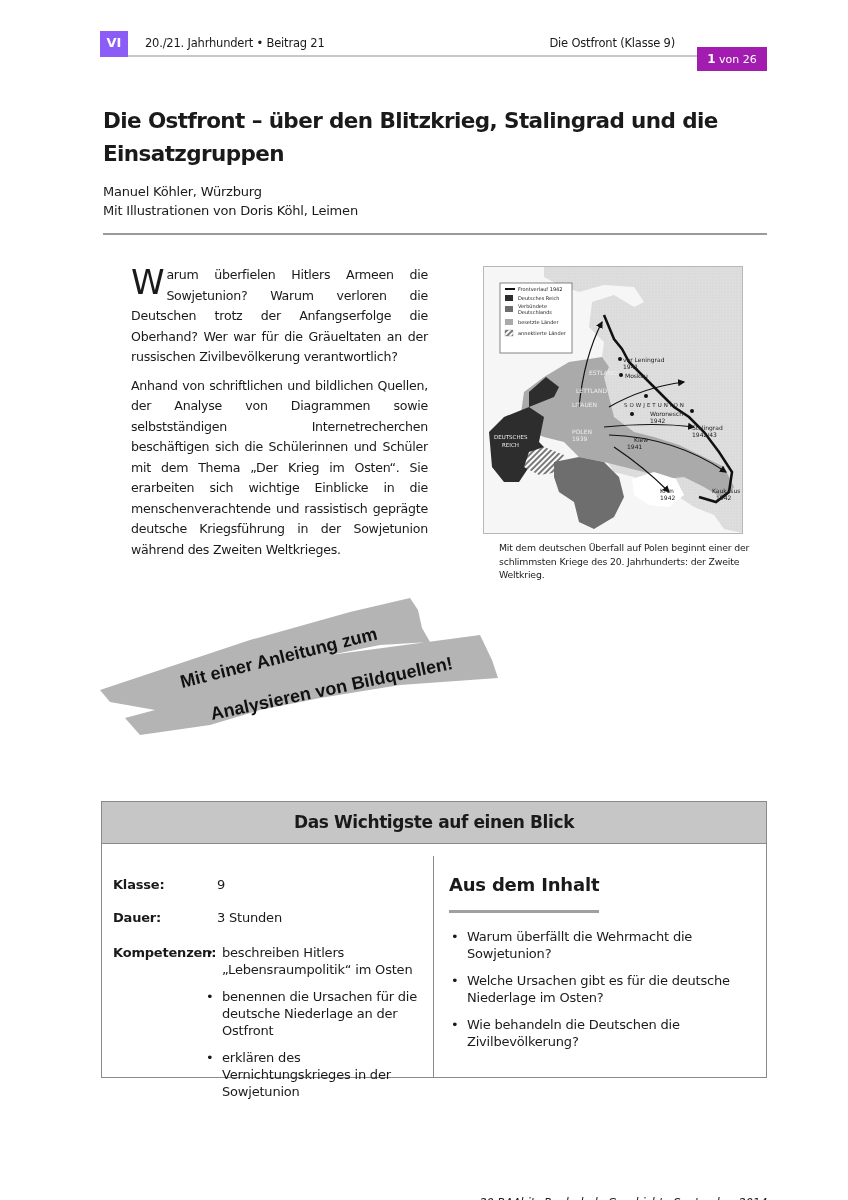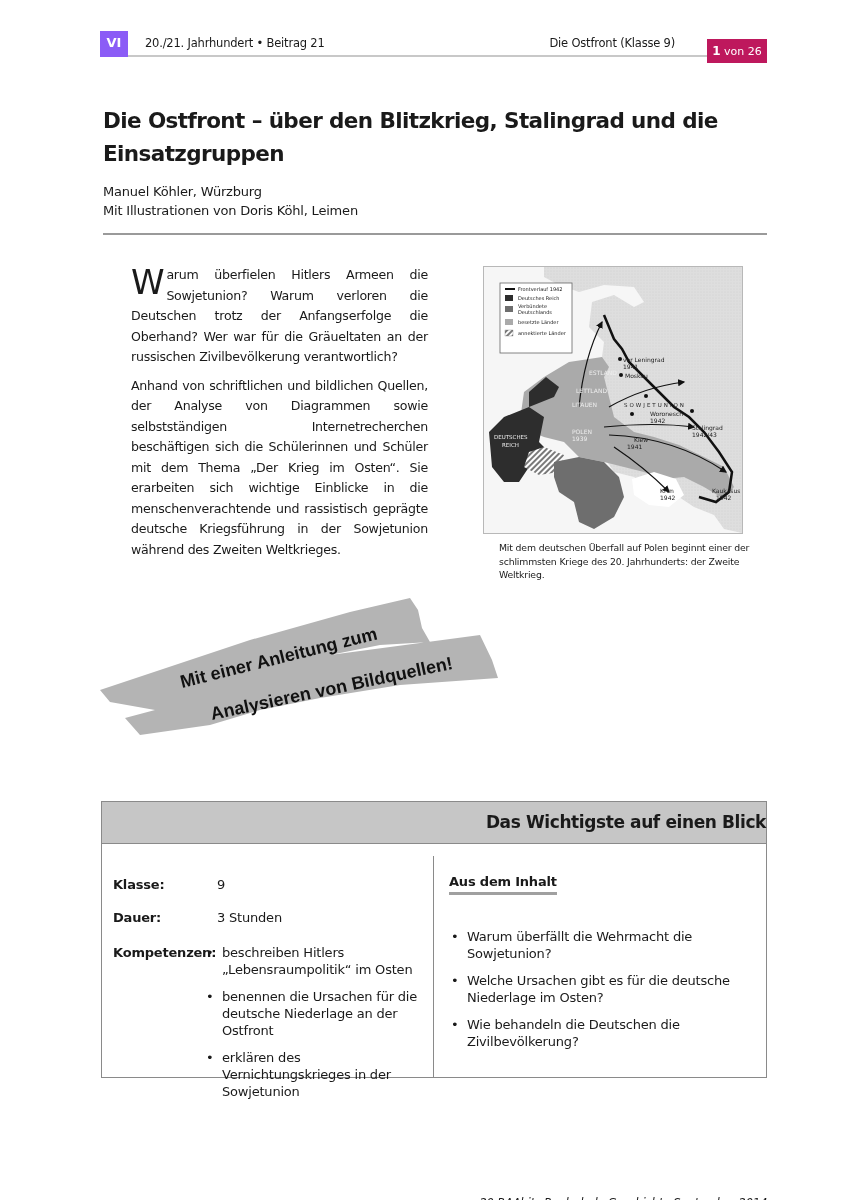--- a/index.html
+++ b/index.html
@@ -6,21 +6,21 @@
   body { width:848px; height:1200px; position:relative; overflow:hidden;
          font-family:"DejaVu Sans", "Liberation Sans", sans-serif; color:#1a1a1a; }
 
   
   .hdr { position:absolute; left:100px; top:31px; width:667px; height:26px; }
   .hdr .rule { position:absolute; left:0; right:0; bottom:0; height:2px; background:#c8c8c8; }
   .hdr .sec { position:absolute; left:0; top:0; width:28px; height:26px; background:#8b5cf6; color:#fff;
               font-weight:bold; font-size:13px; line-height:24px; text-align:center; }
   .hdr .crumb { position:absolute; left:45px; top:5px; font-size:11.5px; letter-spacing:-0.2px; }
   .hdr .ctitle { position:absolute; right:92px; top:5px; font-size:11.5px; letter-spacing:-0.2px; }
-  .hdr .page { position:absolute; right:0; top:8px; width:60px; height:24px; background:#be185d; color:#fff;
+  .hdr .page { position:absolute; right:0; top:16px; width:70px; height:24px; background:#a21caf; color:#fff;
                font-size:11px; line-height:24px; text-align:center; }
   .hdr .page b { font-size:12px; }
 
   
   .title { position:absolute; left:103px; top:104px; width:640px; font-size:21.5px; font-weight:bold;
            line-height:33px; letter-spacing:-0.6px; }
   .author { position:absolute; left:103px; top:182px; font-size:13px; line-height:19px; letter-spacing:-0.2px; }
   .sep { position:absolute; left:103px; top:233px; width:664px; height:2px; background:#9a9a9a; }
 
   
@@ -33,33 +33,33 @@
   .map { position:absolute; left:483px; top:266px; width:258px; height:266px; border:1px solid #b8b8b8;
          background:#f4f4f4; overflow:hidden; }
   .caption { position:absolute; left:483px; top:541px; width:268px; font-size:9.3px; line-height:13.5px;
              letter-spacing:-0.15px;margin-left:16px; }
 
   
   .banner { position:absolute; left:100px; top:590px; width:400px; height:150px; }
 
   
   .box { position:absolute; left:101px; top:801px; width:664px; height:275px; border:1px solid #8a8a8a; }
-  .box .bhead { height:41px; background:#c6c6c6; border-bottom:1px solid #8a8a8a; text-align:right;
+  .box .bhead { height:41px; background:#c6c6c6; border-bottom:1px solid #8a8a8a; text-align:center;
                 font-size:17px; font-weight:bold; line-height:41px; letter-spacing:-0.4px; }
   .box .col { position:absolute; top:54px; bottom:0; }
   .box .left { left:0; width:331px; border-right:1px solid #8a8a8a; }
   .box .right { left:332px; right:0; }
   .row { position:absolute; left:11px; font-size:13px; line-height:17px; letter-spacing:-0.2px; }
   .row .lbl { position:absolute; left:0; top:0; font-weight:bold; white-space:nowrap; }
   .row .val { position:absolute; left:104px; top:0; white-space:nowrap; }
   .komp { position:absolute; left:104px; top:128px; width:222px; }
   .bl { position:relative; padding-left:16px; font-size:13px; line-height:17px; letter-spacing:-0.2px; margin-bottom:10px; }
   .bl .dot { position:absolute; left:0; top:0; }
-  .inh-title { position:absolute; left:15px; top:18px; font-size:13px; font-weight:bold; letter-spacing:-0.2px;
-               padding-bottom:3px; border-bottom:3px solid #a0a0a0; }
+  .inh-title { position:absolute; left:15px; top:18px; font-size:18px; font-weight:bold; letter-spacing:-0.2px;
+               padding-bottom:15px; border-bottom:3px solid #a0a0a0; }
   .inh-list { position:absolute; left:17px; top:72px; width:300px; }
 
   .footer { position:absolute; right:81px; top:1152px; font-size:11.5px; font-style:italic; letter-spacing:-0.2px;margin-top:44px; }
 </style>
 </head>
 <body>
 
 <div class="hdr">
   <div class="rule"></div>
   <div class="sec">VI</div>

